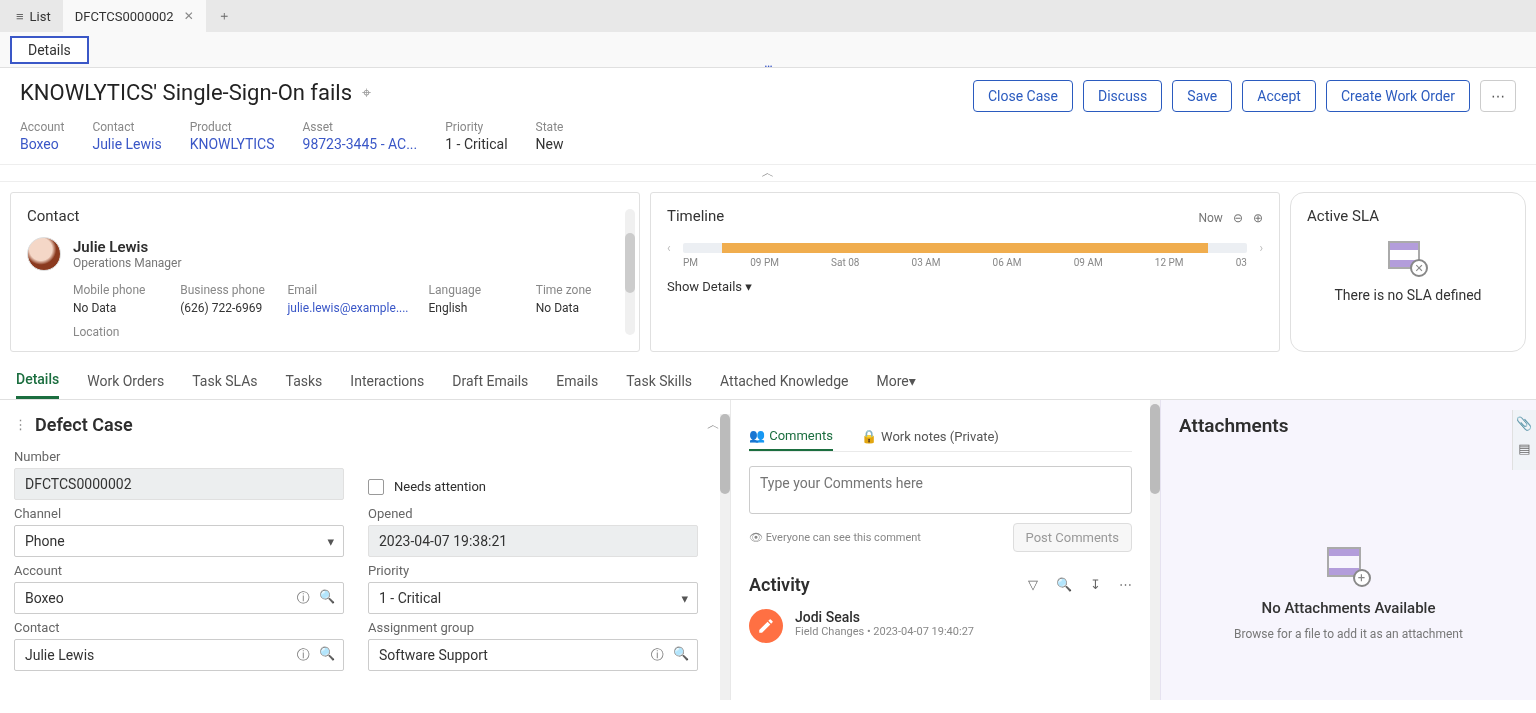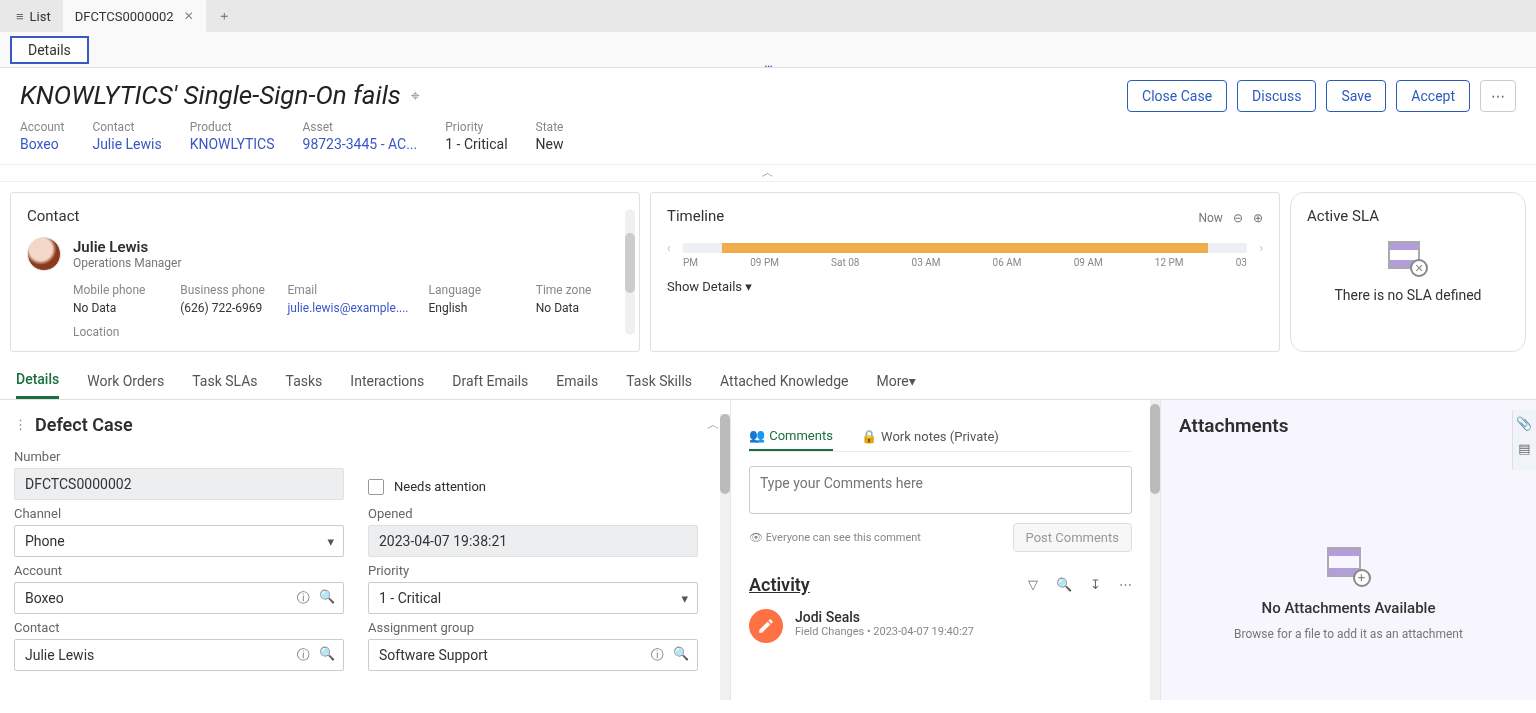--- a/index.html
+++ b/index.html
@@ -7,21 +7,21 @@
   .tab-bar { background: #e8e8e8; height: 32px; display: flex; align-items: center; padding: 0 4px; position: relative; }
   .tab { height: 32px; display: inline-flex; align-items: center; padding: 0 12px; font-size: 13px; color: #333; cursor: pointer; position: relative; }
   .tab.active { background: #f9f9f9; }
   .tab .close { margin-left: 10px; color: #888; font-size: 12px; }
   .tab .list-icon { margin-right: 6px; color: #666; }
   .plus-tab { width: 32px; text-align: center; color: #666; }
   .sub-bar { background: #f9f9f9; border-bottom: 1px solid #e0e0e0; padding: 6px 10px; height: 36px; display:flex; align-items:center; }
   .details-pill { border: 2px solid #3a57c7; padding: 4px 16px; font-size: 14px; color: #333; background:#fff; }
   .header { padding: 12px 20px 8px 20px; display: flex; justify-content: space-between; align-items: flex-start; }
   .title-row { display: flex; align-items: center; gap: 10px; }
-  .title { font-size: 26px; font-weight: 400; color: #222; font-style: italic; }
+  .title { font-size: 22px; font-weight: 400; color: #222; }
   .tag-icon { color: #999; font-size: 16px; }
   .actions { display: flex; gap: 10px; }
   .btn { border: 1px solid #ccc; background: #fff; color: #555; border-radius: 4px; padding: 7px 14px; font-size: 14px; cursor: pointer; }
   .btn.blue { border-color: #2b5bbf; color: #2b5bbf; }
   .btn.icon-only { padding: 7px 10px; }
   .meta-row { padding: 0 20px 12px 20px; display: flex; gap: 28px; }
   .meta-item .label { font-size: 12px; color: #888; margin-bottom: 2px; }
   .meta-item .value { font-size: 14px; color: #333; }
   .meta-item .value.link { color: #3a57c7; }
   .collapse-row { border-top: 1px solid #eee; border-bottom: 1px solid #eee; height: 18px; display: flex; align-items: center; justify-content: center; color: #888; cursor: pointer; }
@@ -80,21 +80,21 @@
   .cbox { width:16px; height:16px; border:1px solid #999; border-radius:2px; }
   .compose-area { flex: 0 0 420px; border-left: 1px solid #e8e8e8; padding: 14px 18px; position:relative; }
   .compose-title { font-size: 19px; font-weight: 600; display:flex; justify-content:space-between; align-items:center; }
   .compose-tabs { display: flex; gap: 28px; margin-top: 14px; border-bottom: 1px solid #eaeaea; }
   .c-tab { font-size: 13px; padding-bottom: 6px; cursor:pointer; color:#555; display:flex; align-items:center; gap:4px; }
   .c-tab.active { color: #1b6e3f; border-bottom: 2px solid #1b6e3f; }
   .comment-box { width: 100%; height: 48px; border: 1px solid #ccc; border-radius: 3px; margin-top: 14px; padding: 8px 10px; font-size: 14px; color:#888; resize:none; }
   .comment-meta { font-size: 11px; color: #888; margin-top: 6px; display: flex; justify-content: space-between; align-items: center; }
   .post-btn { border:1px solid #ddd; background:#f7f7f7; color:#999; border-radius:4px; padding:6px 12px; font-size:13px; }
   .activity-head { display:flex; justify-content:space-between; align-items:center; margin-top:22px; }
-  .activity-title { font-size: 18px; font-weight:600;text-decoration:underline; }
+  .activity-title { font-size: 18px; font-weight:600; }
   .activity-icons { display:flex; gap:18px; color:#666; }
   .activity-item { display:flex; gap:12px; margin-top:14px; }
   .act-avatar { width:34px; height:34px; border-radius:50%; background:#ff7043; display:flex; align-items:center; justify-content:center; color:#fff; }
   .act-name { font-size:14px; font-weight:500; }
   .act-sub { font-size:11px; color:#888; }
   .mid-scrolltrack { width:10px; background:#f0f0f0; position:relative; flex:0 0 10px; }
   .mid-scrollthumb { position:absolute; top:4px; height:90px; width:10px; background:#bbb; border-radius:5px; }
   .attach-area { flex: 1; border-left: 1px solid #e6e2f0; background: #f7f5fd; padding: 14px 18px; position:relative; }
   .attach-title { font-size: 19px; font-weight:600; }
   .attach-center { text-align:center; margin-top:110px; }
@@ -133,20 +133,21 @@
     <div class="title-row">
       <div class="title">KNOWLYTICS' Single-Sign-On fails</div>
       <div class="tag-icon">⌖</div>
     </div>
   </div>
   <div class="actions">
     <button class="btn blue">Close Case</button>
     <button class="btn blue">Discuss</button>
     <button class="btn blue">Save</button>
     <button class="btn blue">Accept</button>
+    <button class="btn blue">Create Work Order</button>
     <button class="btn icon-only">⋯</button>
   </div>
 </div>
 
 <div class="meta-row">
   <div class="meta-item">
       <div class="label">Account</div>
       <div class="value link">Boxeo</div>
     </div>
   <div class="meta-item">

